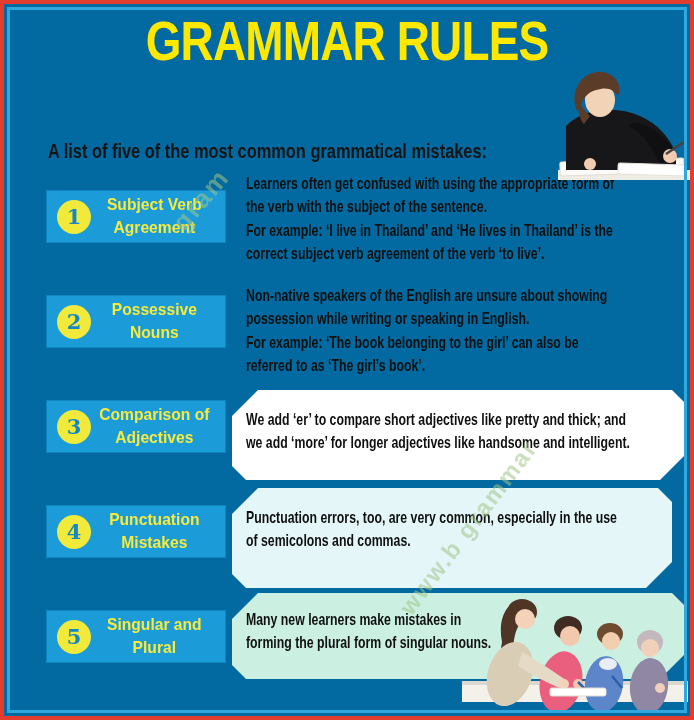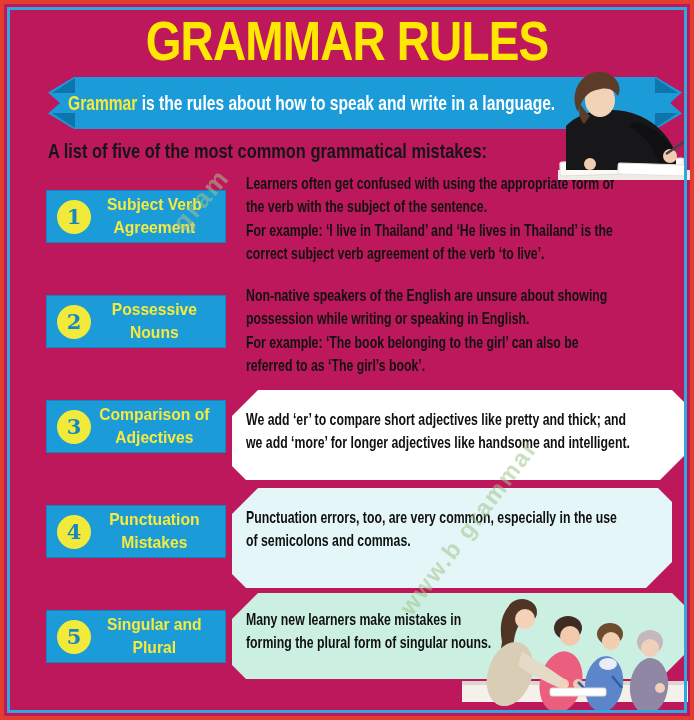--- a/index.html
+++ b/index.html
@@ -1,17 +1,17 @@
 <!DOCTYPE html>
 <html><head>
 <meta charset="utf-8">
 <style>
   html,body{margin:0;padding:0;background:#fff;}
   .page{
-    position:relative;width:694px;height:720px;background:#be185d;
+    position:relative;width:694px;height:720px;background:#0369a1;
     font-family:"Liberation Sans",sans-serif;overflow:hidden;
   }
   .border-red{position:absolute;inset:0;border:4px solid #E43D30;z-index:10;pointer-events:none;}
   .border-blue{position:absolute;inset:7px;border:3px solid #2FA8DF;z-index:10;pointer-events:none;}
 
   .title{
     position:absolute;top:8px;left:0;width:100%;text-align:center;
     font-size:56px;font-weight:800;color:#FFE800;letter-spacing:-1px;
     transform:scaleX(0.82);transform-origin:50% 0;white-space:nowrap;z-index:2;
   }
@@ -73,27 +73,20 @@
   .img-top{position:absolute;left:556px;top:64px;width:138px;height:132px;z-index:5;}
   .img-bottom{position:absolute;left:462px;top:584px;width:226px;height:128px;z-index:5;}
 </style>
 </head>
 <body>
 
 <div class="page">
 
   <div class="title">GRAMMAR RULES</div>
 
-  <div class="banner">
-    <div class="fold tl"></div>
-    <div class="fold bl"></div>
-    <div class="fold tr"></div>
-    <div class="fold br"></div>
-    <div class="banner-text"><span class="hl">Grammar</span><span> is the rules about how to speak and write in a language.</span></div>
-  </div>
 
   <svg class="img-top" viewBox="0 0 138 132">
     <rect x="2" y="106" width="132" height="10" fill="#efece6"></rect>
     <rect x="4" y="96" width="124" height="14" rx="2" fill="#fbfaf7" stroke="#e2ded6" stroke-width="1" transform="rotate(-2 66 103)"></rect>
     <path d="M10,62 C24,46 58,40 84,52 C102,60 114,74 120,90 L120,106 L10,106 Z" fill="#17171a"></path>
     <path d="M78,58 C100,62 114,78 121,92 L104,100 C96,82 86,68 72,62 Z" fill="#101013"></path>
     <ellipse cx="44" cy="36" rx="15" ry="17" fill="#f2d3b8"></ellipse>
     <path d="M40,8 C20,12 14,34 22,48 C26,34 32,28 40,26 C52,22 58,26 62,32 C68,20 56,6 40,8 Z" fill="#5a3c28"></path>
     <path d="M24,40 C22,50 24,56 28,60 L34,52 C30,48 27,44 24,40 Z" fill="#5a3c28"></path>
     <circle cx="114" cy="92" r="7" fill="#f0cdb0"></circle>

